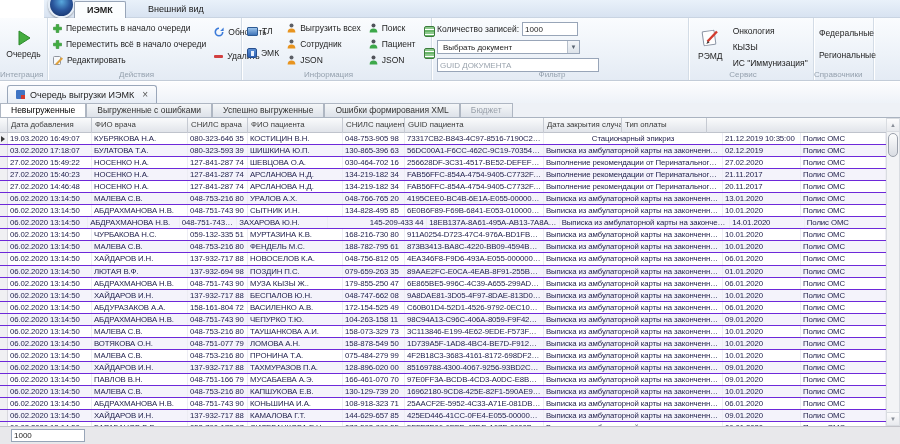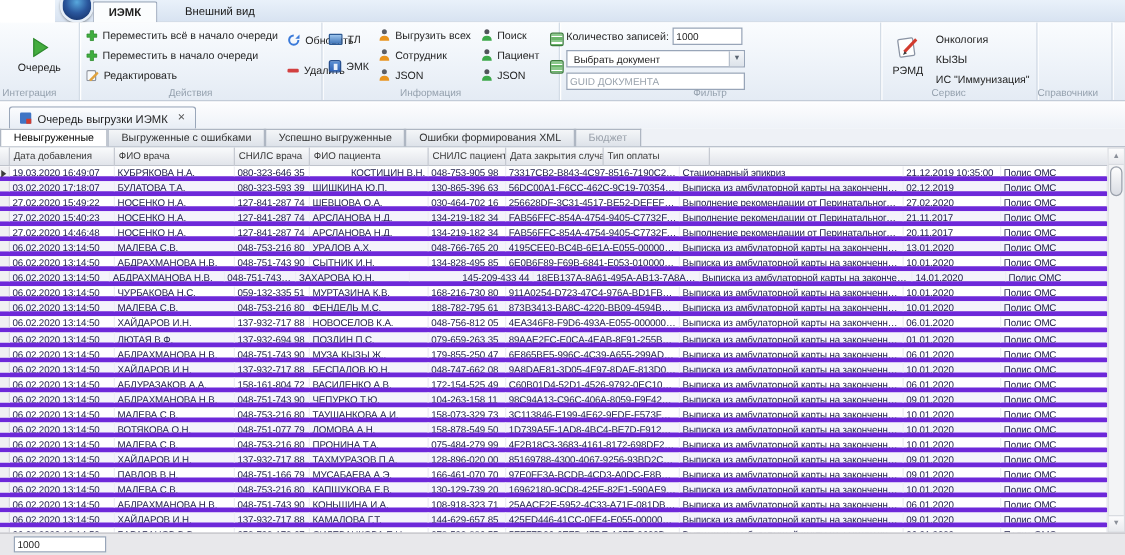--- a/index.html
+++ b/index.html
@@ -72,21 +72,21 @@
   .subtab.disabled { color:#9aa1ab; }
 
   
   .thead { position:absolute; top:118px; left:0; width:886px; height:15px; display:flex;
            background:linear-gradient(#fafbfc,#e1e4ea); border-bottom:1px solid #bfc3cc; }
   .hcell { height:15px; line-height:14px; font-size:7.8px; color:#3a3a3a; padding:0 3px;
            border-right:1px solid #c6cad2; white-space:nowrap; overflow:hidden; }
   .hgutter { width:8px; border-right:1px solid #c6cad2; background:linear-gradient(#fafbfc,#e1e4ea); }
 
   .tbody { position:absolute; top:133px; left:0; width:886px; height:293px; overflow:hidden; background:#fff; }
-  .trow { display:flex; height:12.05px; border-bottom:4px solid #6d28d9; background:#fff; }
+  .trow { display:flex; height:12.05px; border-bottom:1px solid #6d28d9; background:#fff; }
   .trow.alt { background:#f4f3fb; }
   .tcell { font-size:7.8px; letter-spacing:-0.1px; color:#23234e; padding:0 2px; line-height:11px;
            white-space:nowrap; overflow:hidden; text-overflow:ellipsis; border-right:1px solid #ededf4; }
   .gutter { width:8px; flex:none; background:#f0f0f3; border-right:1px solid #d8d8de; }
   .trow:first-child .gutter::after { content:""; display:block; margin:3px 0 0 1px; width:0; height:0;
            border-left:4px solid #3a3a3a; border-top:3px solid transparent; border-bottom:3px solid transparent; }
 
   
   .vscroll { position:absolute; top:118px; right:0; width:14px; height:308px; background:#f3f4f6;
              border:1px solid #d9dce1; }
@@ -107,50 +107,50 @@
 <body>
 
 <div class="titlebar">
   <div class="orb"></div>
   <div class="rtab active">ИЭМК</div>
   <div class="rtab plain">Внешний вид</div>
 </div>
 
 <div class="ribbon">
 
-  <div class="rgroup" style="width:64px">
+  <div class="rgroup" style="width:48px">
     <div class="bigbtn">
       <span>
         <svg width="14" height="16" viewBox="0 0 14 16">
             <polygon points="2,1 13,8 2,15" fill="#44ad3f" stroke="#2d8a2d" stroke-width="1"></polygon>
           </svg>
       </span>
       <span>Очередь</span>
     </div>
     <div class="rgroup-label">Интеграция</div>
   </div>
 
   <div class="rgroup" style="width:194px">
     <div class="cols">
       <div class="vcol">
         <div class="sbtn">
           <span>
               <svg width="9" height="9" viewBox="0 0 9 9">
                 <path d="M3.2 0.5h2.6v2.7h2.7v2.6H5.8v2.7H3.2V5.8H0.5V3.2h2.7z" fill="#3fae3f" stroke="#2e8a2e" stroke-width="0.6"></path>
               </svg>
             </span>
-          <span>Переместить всё в начало очереди</span>
+          <span>Переместить в начало очереди</span>
         </div>
         <div class="sbtn">
           <span>
               <svg width="9" height="9" viewBox="0 0 9 9">
                 <path d="M3.2 0.5h2.6v2.7h2.7v2.6H5.8v2.7H3.2V5.8H0.5V3.2h2.7z" fill="#3fae3f" stroke="#2e8a2e" stroke-width="0.6"></path>
               </svg>
             </span>
-          <span>Переместить в начало очереди</span>
+          <span>Переместить всё в начало очереди</span>
         </div>
         <div class="sbtn">
           <span>
               <svg width="10" height="10" viewBox="0 0 10 10">
                 <rect x="0.5" y="1.5" width="7" height="8" rx="1" fill="#f7f9fb" stroke="#90959e"></rect>
                 <line x1="3" y1="9.5" x2="9.3" y2="3" stroke="#e0a23c" stroke-width="2"></line>
               </svg>
             </span>
           <span>Редактировать</span>
         </div>
@@ -261,21 +261,21 @@
             <input readonly="" value="1000" style="">
           </div>
         </div>
         <div class="frow">
           <div class="combo" style="width:143px">
             <span class="val">Выбрать документ</span>
             <span class="arr">▼</span>
           </div>
         </div>
         <div class="frow">
-          <div class="tbox" style="width:143px">
+          <div class="tbox" style="width:162px">
             <input readonly="" placeholder="GUID ДОКУМЕНТА" style="">
           </div>
         </div>
       </div>
     </div>
     <div class="rgroup-label">Фильтр</div>
   </div>
 
   <div class="rgroup" style="width:125px">
     <div class="cols" style="gap:6px">
@@ -298,20 +298,28 @@
           </div>
         <div class="sbtn">
             <span>ИС "Иммунизация"</span>
           </div>
       </div>
     </div>
     <div class="rgroup-label">Сервис</div>
   </div>
 
   <div class="rgroup" style="width:60px; border-right:1px solid #d3dce6">
+    <div class="vcol spread" style="height:44px; padding-top:2px">
+      <div class="sbtn">
+          <span>Федеральные</span>
+        </div>
+      <div class="sbtn">
+          <span>Региональные</span>
+        </div>
+    </div>
     <div class="rgroup-label">Справочники</div>
   </div>
 </div>
 
 <div class="doctab-bar">
   <div class="doctab">
     <span class="doctab-icon"></span>
     <span>Очередь выгрузки ИЭМК</span>
     <span class="close">×</span>
   </div>
@@ -325,33 +333,34 @@
     <div class="subtab disabled">Бюджет</div>
   </div>
 
 <div class="thead">
     <div class="hgutter"></div>
     <div class="hcell" style="width: 84px;">Дата добавления</div>
     <div class="hcell" style="width: 96px;">ФИО врача</div>
     <div class="hcell" style="width: 60px;">СНИЛС врача</div>
     <div class="hcell" style="width: 95px;">ФИО пациента</div>
     <div class="hcell" style="width: 62px;">СНИЛС пациента</div>
+    <div class="hcell" style="width: 139px;">GUID пациента</div>
     <div class="hcell" style="width: 78px;">Дата закрытия случая</div>
     <div class="hcell" style="width: 85px;">Тип оплаты</div>
   </div>
 <div class="tbody">
     <div class="trow">
       <div class="gutter"></div>
       <div class="tcell" style="width: 84px;">19.03.2020 16:49:07</div>
       <div class="tcell" style="width: 96px;">КУБРЯКОВА Н.А.</div>
       <div class="tcell" style="width: 60px;">080-323-646 35</div>
-      <div class="tcell" style="width: 95px; text-align: right;">КОСТИЦИН В.Н.</div>
+      <div class="tcell" style="width: 95px;">КОСТИЦИН В.Н.</div>
       <div class="tcell" style="width: 62px;">048-753-905 98</div>
       <div class="tcell" style="width: 139px;">73317CB2-B843-4C97-8516-7190C2C00...</div>
-      <div class="tcell" style="width: 179px;">Стационарный эпикриз</div>
+      <div class="tcell" style="width: 179px; text-align: center;">Стационарный эпикриз</div>
       <div class="tcell" style="width: 78px;">21.12.2019 10:35:00</div>
       <div class="tcell" style="width: 85px;">Полис ОМС</div>
     </div>
     <div class="trow alt">
       <div class="gutter"></div>
       <div class="tcell" style="width: 84px;">03.02.2020 17:18:07</div>
       <div class="tcell" style="width: 96px;">БУЛАТОВА Т.А.</div>
       <div class="tcell" style="width: 60px;">080-323-593 39</div>
       <div class="tcell" style="width: 95px;">ШИШКИНА Ю.П.</div>
       <div class="tcell" style="width: 62px;">130-865-396 63</div>

